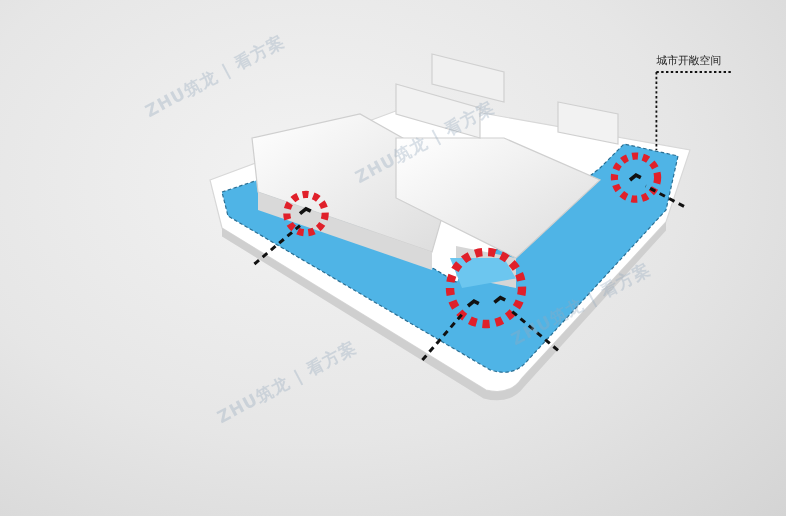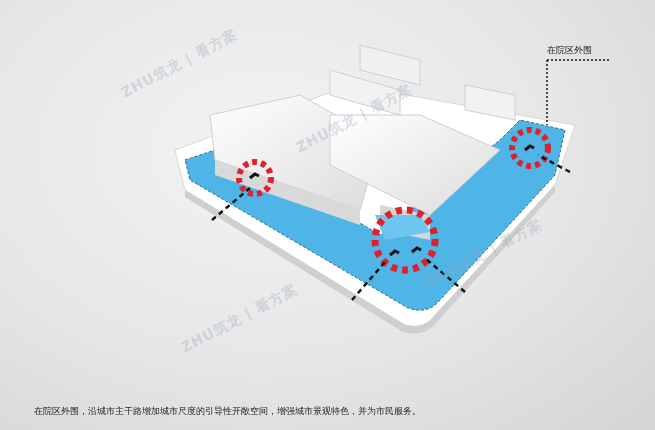--- a/index.html
+++ b/index.html
@@ -68,15 +68,14 @@
       <line x1="547" y1="60" x2="610" y2="60"></line>
       <line x1="547" y1="60" x2="547" y2="125"></line>
     </g>
   </svg>
 
   <div class="wm" style="left:115px;top:55px;">ZHU筑龙 | 看方案</div>
   <div class="wm" style="left:290px;top:110px;">ZHU筑龙 | 看方案</div>
   <div class="wm" style="left:175px;top:310px;">ZHU筑龙 | 看方案</div>
   <div class="wm" style="left:420px;top:245px;">ZHU筑龙 | 看方案</div>
 
-  <div class="label-top">在院区外围</div>
-  <div class="caption">在院区外围，沿城市主干路增加城市尺度的引导性开敞空间，增强城市景观特色，并为市民服务。</div>
+  <div class="label-top">城市开敞空间</div>
 </div>
 
 </body></html>

